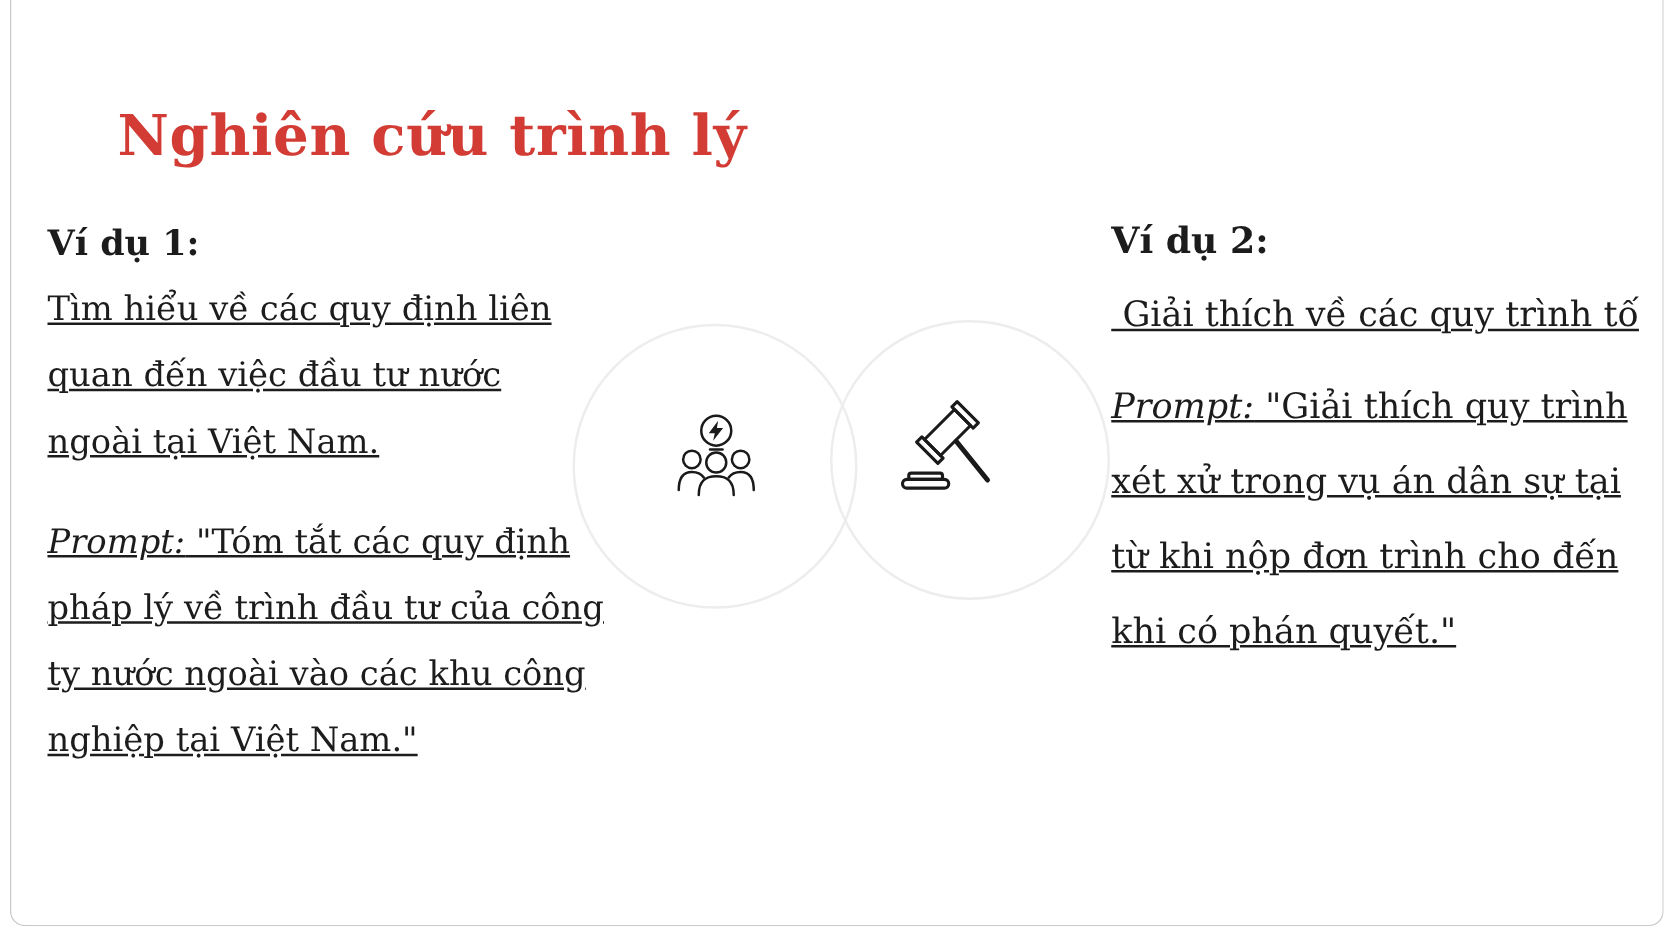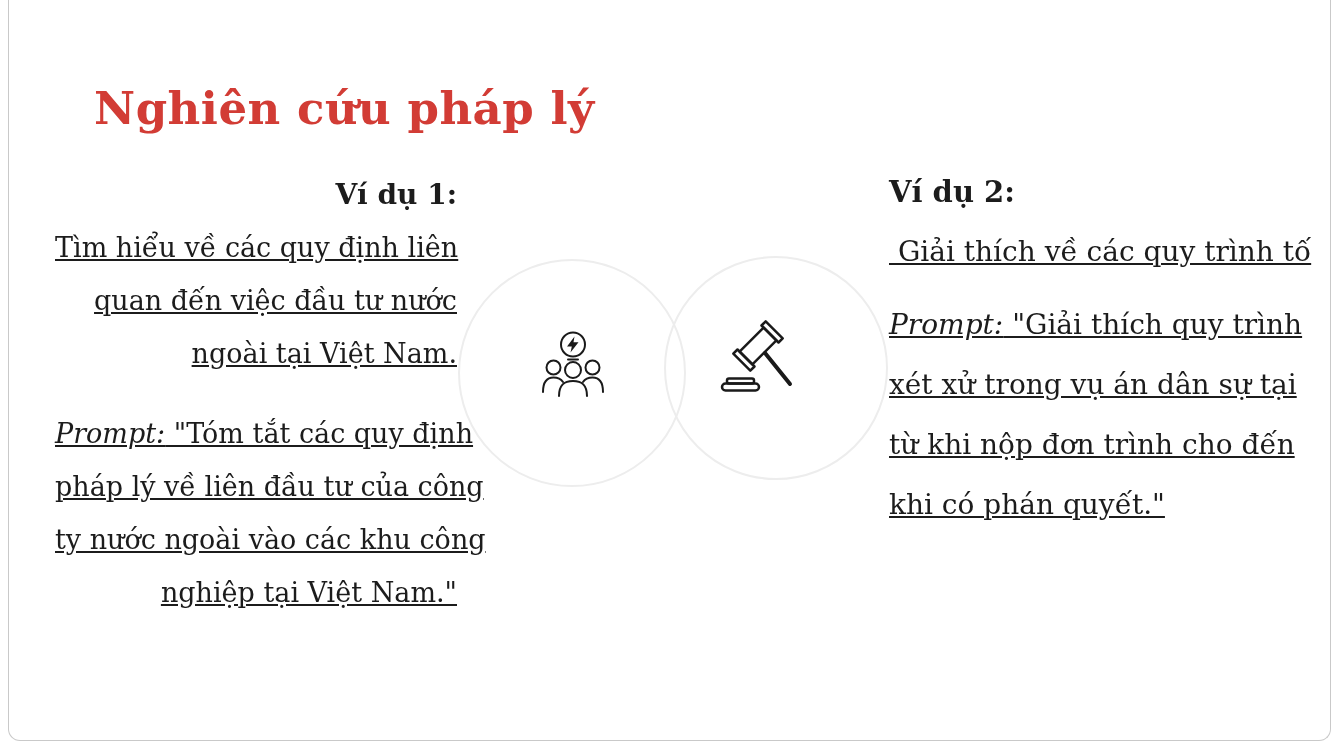--- a/index.html
+++ b/index.html
@@ -12,21 +12,21 @@
     border:1px solid #c9c9c9;border-top:none;
     border-radius:0 0 12px 12px;background:#ffffff;
   }
   .title{
     position:absolute;left:94px;top:76px;margin:0;
     font-size:45px;line-height:66px;font-weight:bold;letter-spacing:0.5px;
   }
   .col{position:absolute;}
   .col .line{display:block;white-space:pre;text-decoration:underline;}
   .col-left{
-    left:55px;top:168px;width:402px;text-align:right;
+    left:38px;top:168px;width:402px;
     font-size:27px;line-height:53px;
   }
   .col-right{
     left:889px;top:162px;width:430px;text-align:left;
     font-size:28px;line-height:60px;
   }
   .col-heading{font-weight:bold;font-size:28px;margin:0;}
   .col-right .col-heading{font-size:29px;}
   p{margin:0;}
   .prompt-left{margin-top:27px;}
@@ -41,32 +41,32 @@
   .icon{position:absolute;}
   .icon-team{left:540px;top:330px;}
   .icon-gavel{left:718px;top:316px;}
 </style>
 </head>
 <body>
 
 <div class="page">
   <div class="card" style="border-color: rgb(201, 201, 201);"></div>
 
-  <h1 class="title" style="color:#d23c35;">Nghiên cứu pháp lý</h1>
+  <h1 class="title" style="color:#d23c35;">Nghiên cứu trình lý</h1>
 
   <div class="col col-left">
     <p class="col-heading">Ví dụ 1:</p>
     <p>
       <span class="line">Tìm hiểu về các quy định liên</span>
       <span class="line">quan đến việc đầu tư nước</span>
       <span class="line">ngoài tại Việt Nam.</span>
     </p>
     <p class="prompt-left">
       <span class="line"><span class="prompt-label">Prompt:</span><span> "Tóm tắt các quy định</span></span>
-      <span class="line">pháp lý về liên đầu tư của công</span>
+      <span class="line">pháp lý về trình đầu tư của công</span>
       <span class="line">ty nước ngoài vào các khu công</span>
       <span class="line">nghiệp tại Việt Nam."</span>
     </p>
   </div>
 
   <div class="col col-right">
     <p class="col-heading">Ví dụ 2:</p>
     <p>
       <span class="line"> Giải thích về các quy trình tố</span>
     </p>

